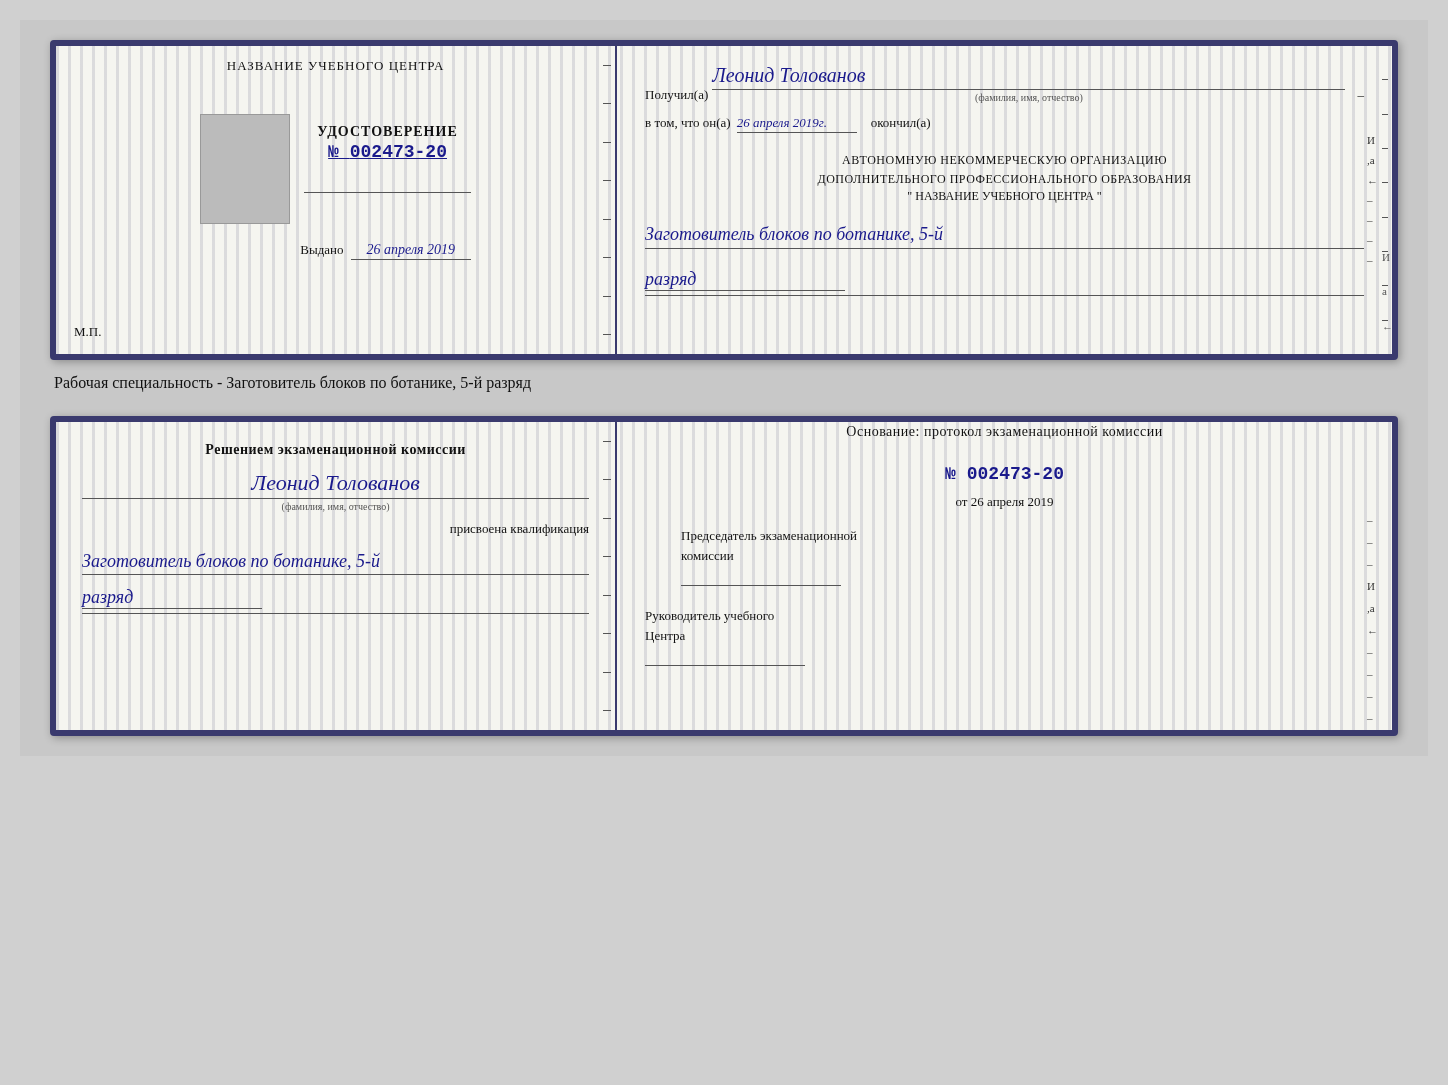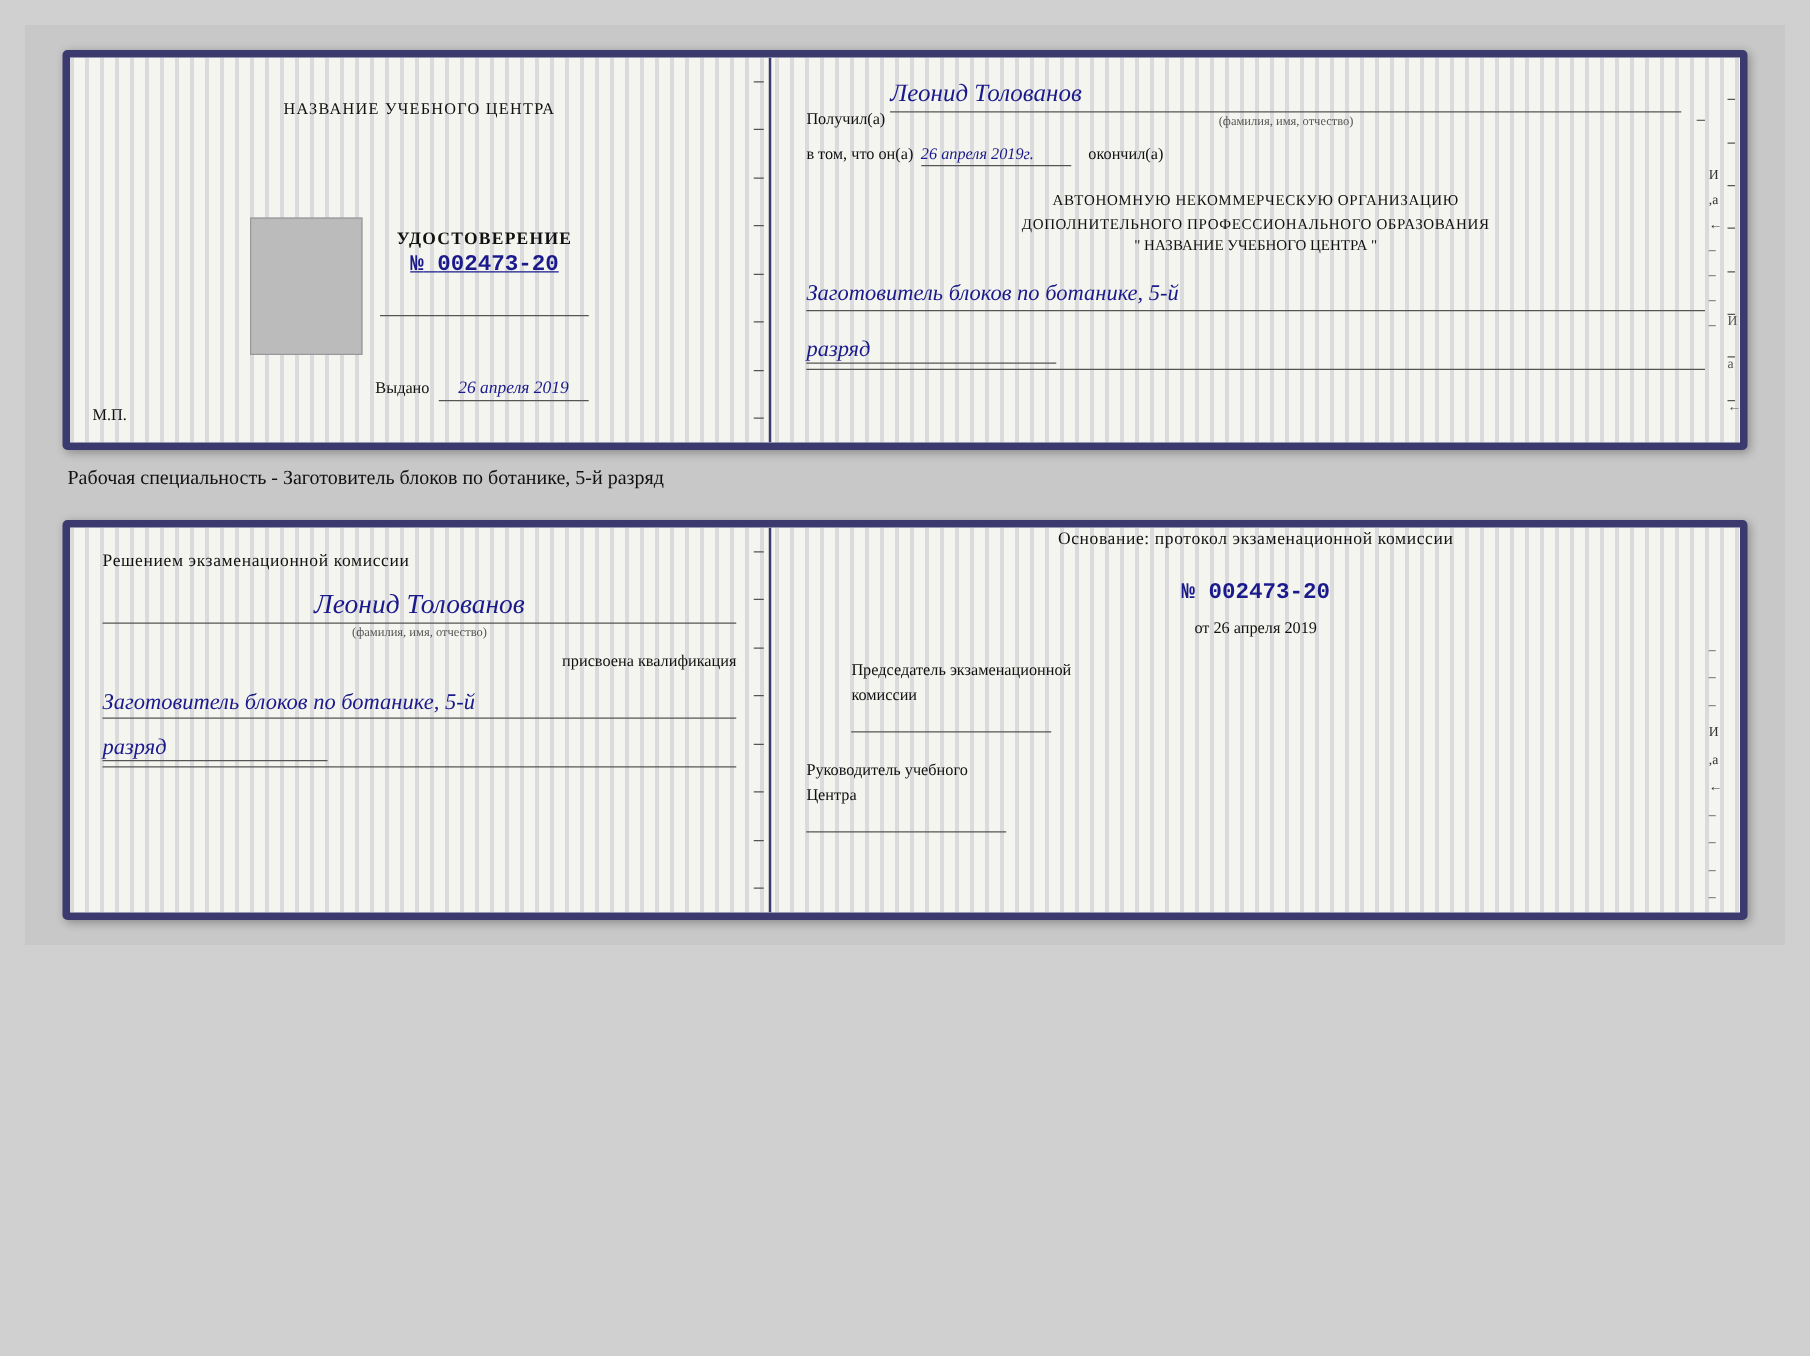--- a/index.html
+++ b/index.html
@@ -38,21 +38,21 @@
         rgba(70,70,110,0.15) 0px,
         rgba(70,70,110,0.15) 3px,
         transparent 3px,
         transparent 12px
       );
       pointer-events: none;
     }
 
     .doc-left {
       width: 42%;
-      padding: 33px 30px;
+      padding: 12px 30px;
       border-right: 2px solid #3a3a6e;
       display: flex;
       flex-direction: column;
       align-items: center;
       justify-content: space-between;
       position: relative;
     }
 
     .doc-right {
       width: 58%;
@@ -230,22 +230,23 @@
       padding: 2px 28px;
       display: flex;
       flex-direction: column;
       gap: 6px;
       position: relative;
     }
 
     .resheniem-text {
       font-size: 14px;
       color: #111;
+      text-align: center;
       letter-spacing: 0.5px;
-      font-weight: normal;
+      font-weight: bold;
     }
 
     .person-name-big {
       font-size: 22px;
       color: #1a1a8c;
       font-style: italic;
       font-family: 'Comic Sans MS', cursive, serif;
       text-align: center;
       margin-top: 4px;
       border-bottom: 1px solid #555;
@@ -383,21 +384,21 @@
 
 <div class="page-container">
 
   <div class="document-card">
 
     <div class="doc-left">
       <div style="width:100%; text-align:center;">
         <div class="section-title">НАЗВАНИЕ УЧЕБНОГО ЦЕНТРА</div>
       </div>
 
-      <div style="display:flex; flex-direction:column; align-items:center; gap:0; flex:1; justify-content:flex-end;">
+      <div style="display:flex; flex-direction:column; align-items:center; gap:0; flex:1; justify-content:flex-start;">
         <div style="display:flex; align-items:flex-start; gap:14px; width:100%; justify-content:center; margin-top:20px;">
           <div class="photo-placeholder"></div>
           <div style="flex:1; padding-top:10px;">
             <div class="udostoverenie-label">УДОСТОВЕРЕНИЕ</div>
             <div class="doc-number">
               <span>№</span>&nbsp;<span>002473-20</span>
             </div>
             <div style="border-bottom:1px solid #555; width:100%; margin-top:30px;"></div>
           </div>
         </div>

